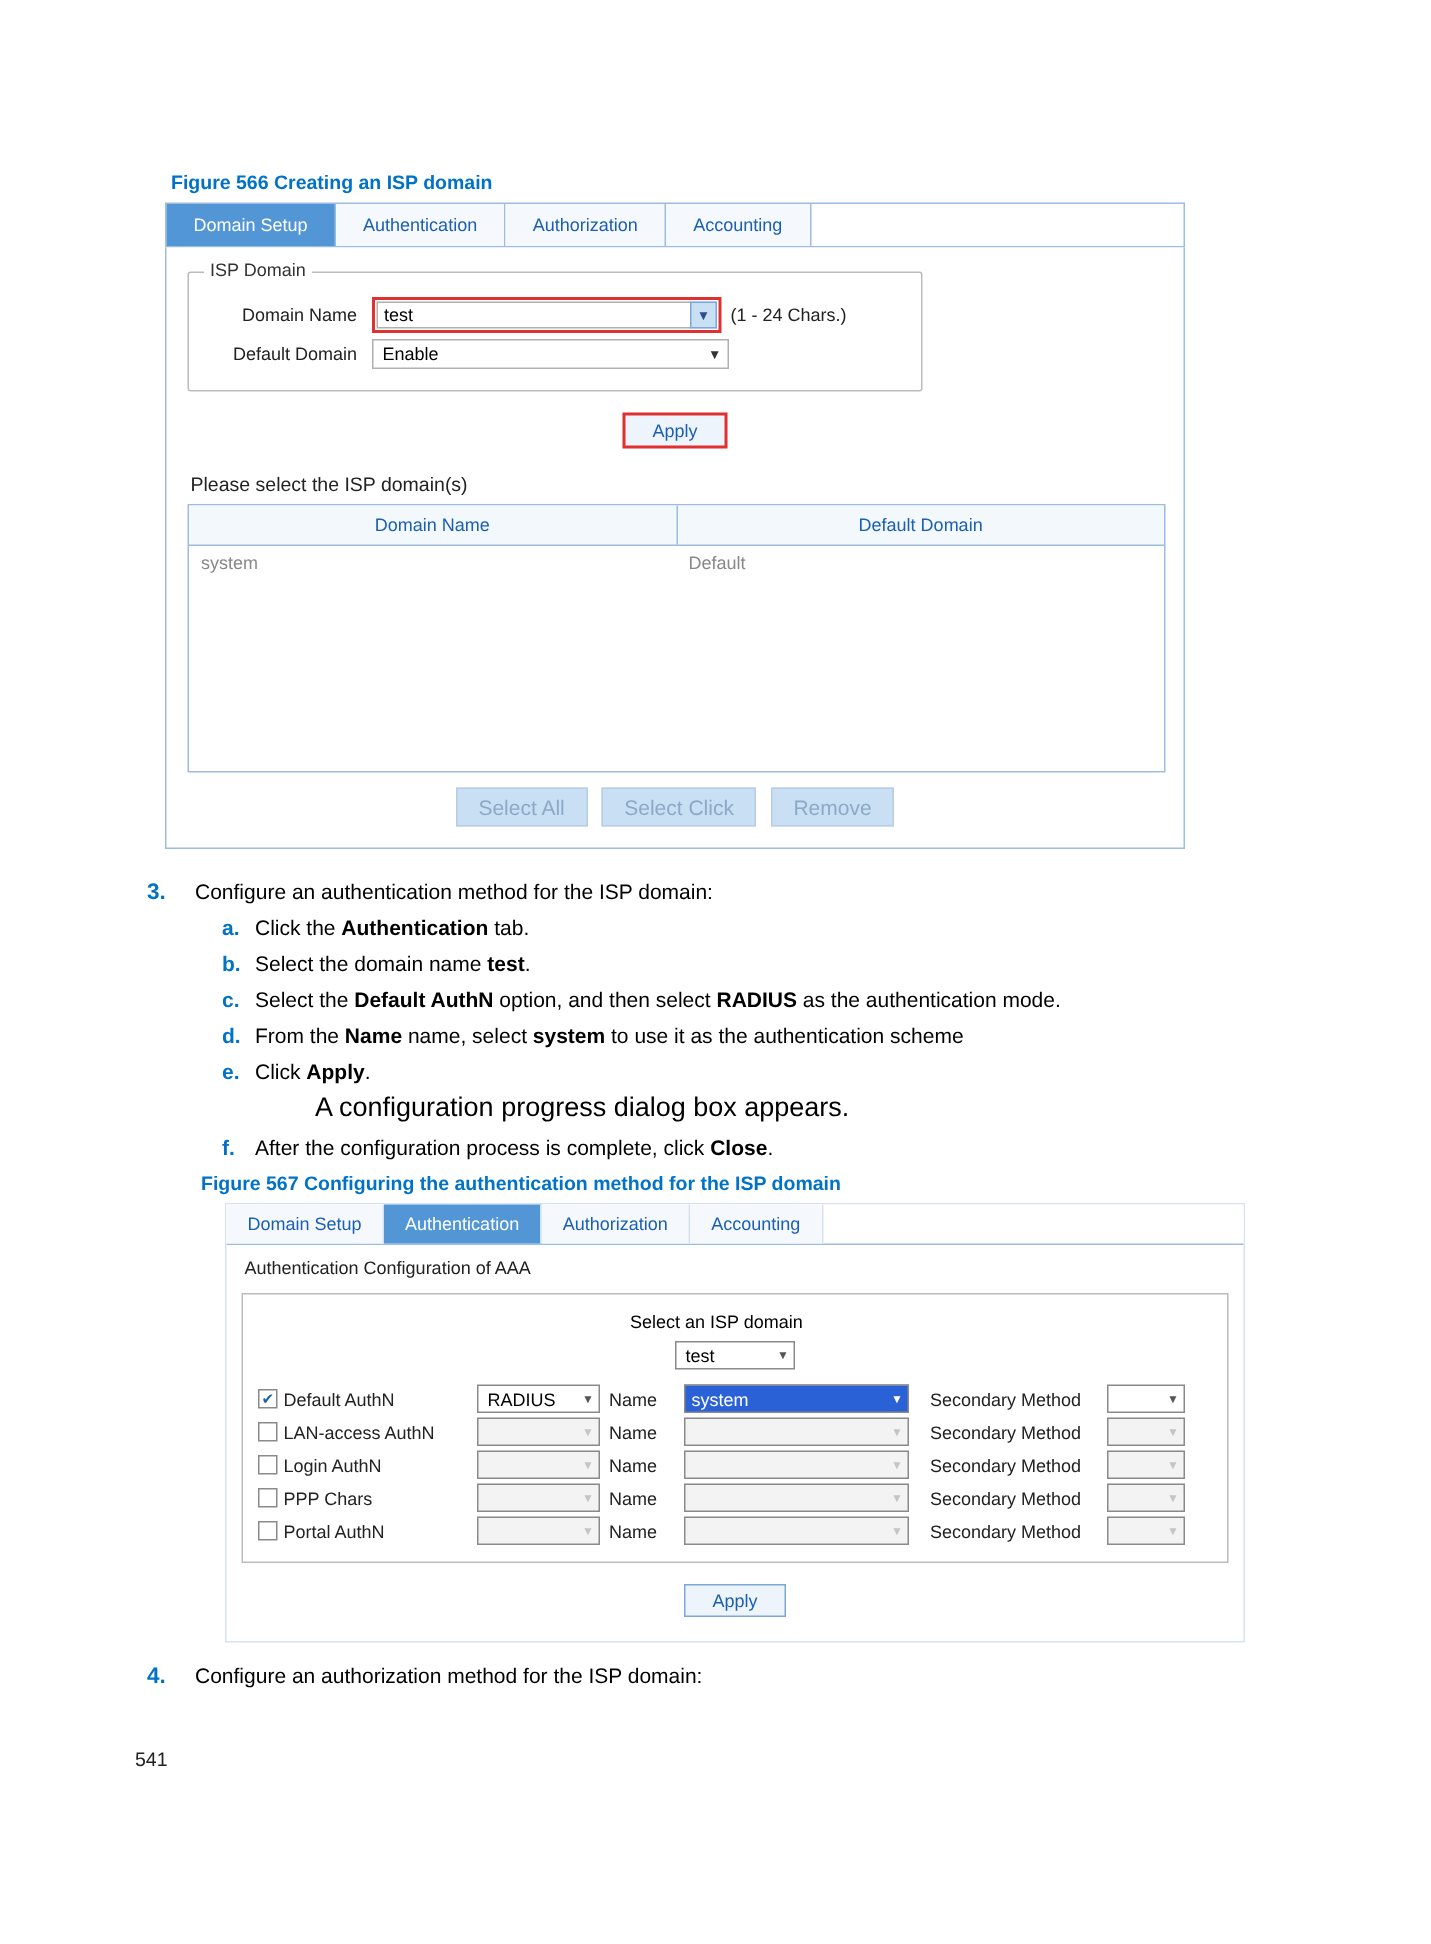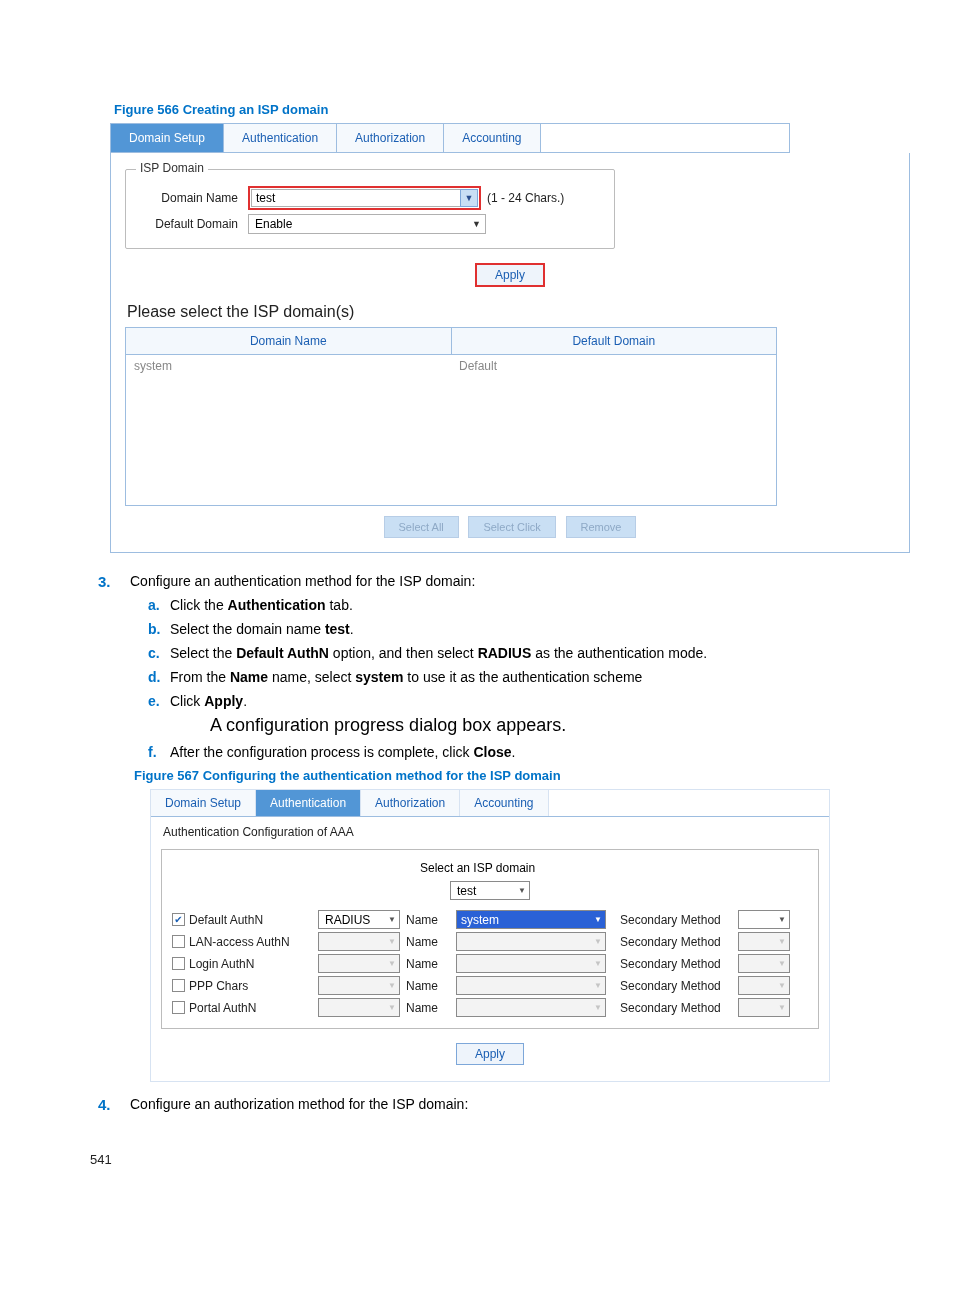--- a/index.html
+++ b/index.html
@@ -6,21 +6,21 @@
   body {
     margin: 0;
     padding: 0;
     font-family: Arial, Helvetica, sans-serif;
     font-size: 13px;
     background: #fff;
     color: #000;
   }
   .page {
     width: 954px;
-    margin: 4px auto;
+    margin: 16px auto;
     padding: 90px 90px 40px 90px;
   }
   .fig-caption {
     color: #0073c8;
     font-weight: bold;
     font-size: 13px;
     margin: 8px 0 6px 24px;
   }
   .screenshot {
     margin: 0 0 20px 20px;
@@ -43,21 +43,21 @@
     background: #f5f9fd;
   }
   .tab.active {
     background: #5296d6;
     color: #fff;
   }
   .ss-body {
     border-left: 1px solid #9dbde0;
     border-right: 1px solid #9dbde0;
     border-bottom: 1px solid #9dbde0;
-    width: 800px;
+    width: 680px;
     padding: 16px 14px 14px 14px;
     background: #fff;
   }
   .fieldset {
     border: 1px solid #bcbcbc;
     border-radius: 2px;
     padding: 12px 12px 10px 12px;
     position: relative;
     width: 490px;
   }
@@ -123,42 +123,42 @@
   .apply-btn2 {
     display: block;
     margin: 14px auto 4px auto;
     border: 1px solid #7da7d9;
     background: #eef4fb;
     color: #1b5fb3;
     font-size: 12px;
     padding: 3px 18px;
     cursor: pointer;
   }
-  .subhead { font-size: 16px; color: #222; margin: 16px 0 6px 2px; }
+  .subhead { font-size: 13px; color: #222; margin: 16px 0 6px 2px; }
   .dom-table {
     border: 1px solid #9dbde0;
     width: 652px;
   }
   .dom-table .hdr {
     display: flex; background: #f3f8fd;
     border-bottom: 1px solid #9dbde0;
   }
   .dom-table .hdr > div {
     flex: 1; text-align: center; padding: 6px 0;
     color: #1b5fb3; font-size: 12px;
     border-right: 1px solid #9dbde0;
   }
   .dom-table .hdr > div:last-child { border-right: none; }
   .dom-table .rows { height: 150px; }
   .dom-table .row { display: flex; }
   .dom-table .row > div { flex:1; padding: 4px 8px; font-size: 12px; color: #888; }
   .btnbar { text-align: center; margin-top: 10px; }
   .gbtn {
     display: inline-block; background: #c9dff4; color: #8ea9c6;
-    border: 1px solid #b7cde6; padding: 4px 14px; font-size: 11px; margin: 0 3px;
+    border: 1px solid #b7cde6; padding: 4px 14px; font-size: 14px; margin: 0 3px;
     cursor: default;
   }
 
   
   ol.steps {
     margin: 18px 0 0 0;
     padding: 0 0 0 18px;
     counter-reset: step 2;
     list-style: none;
   }

